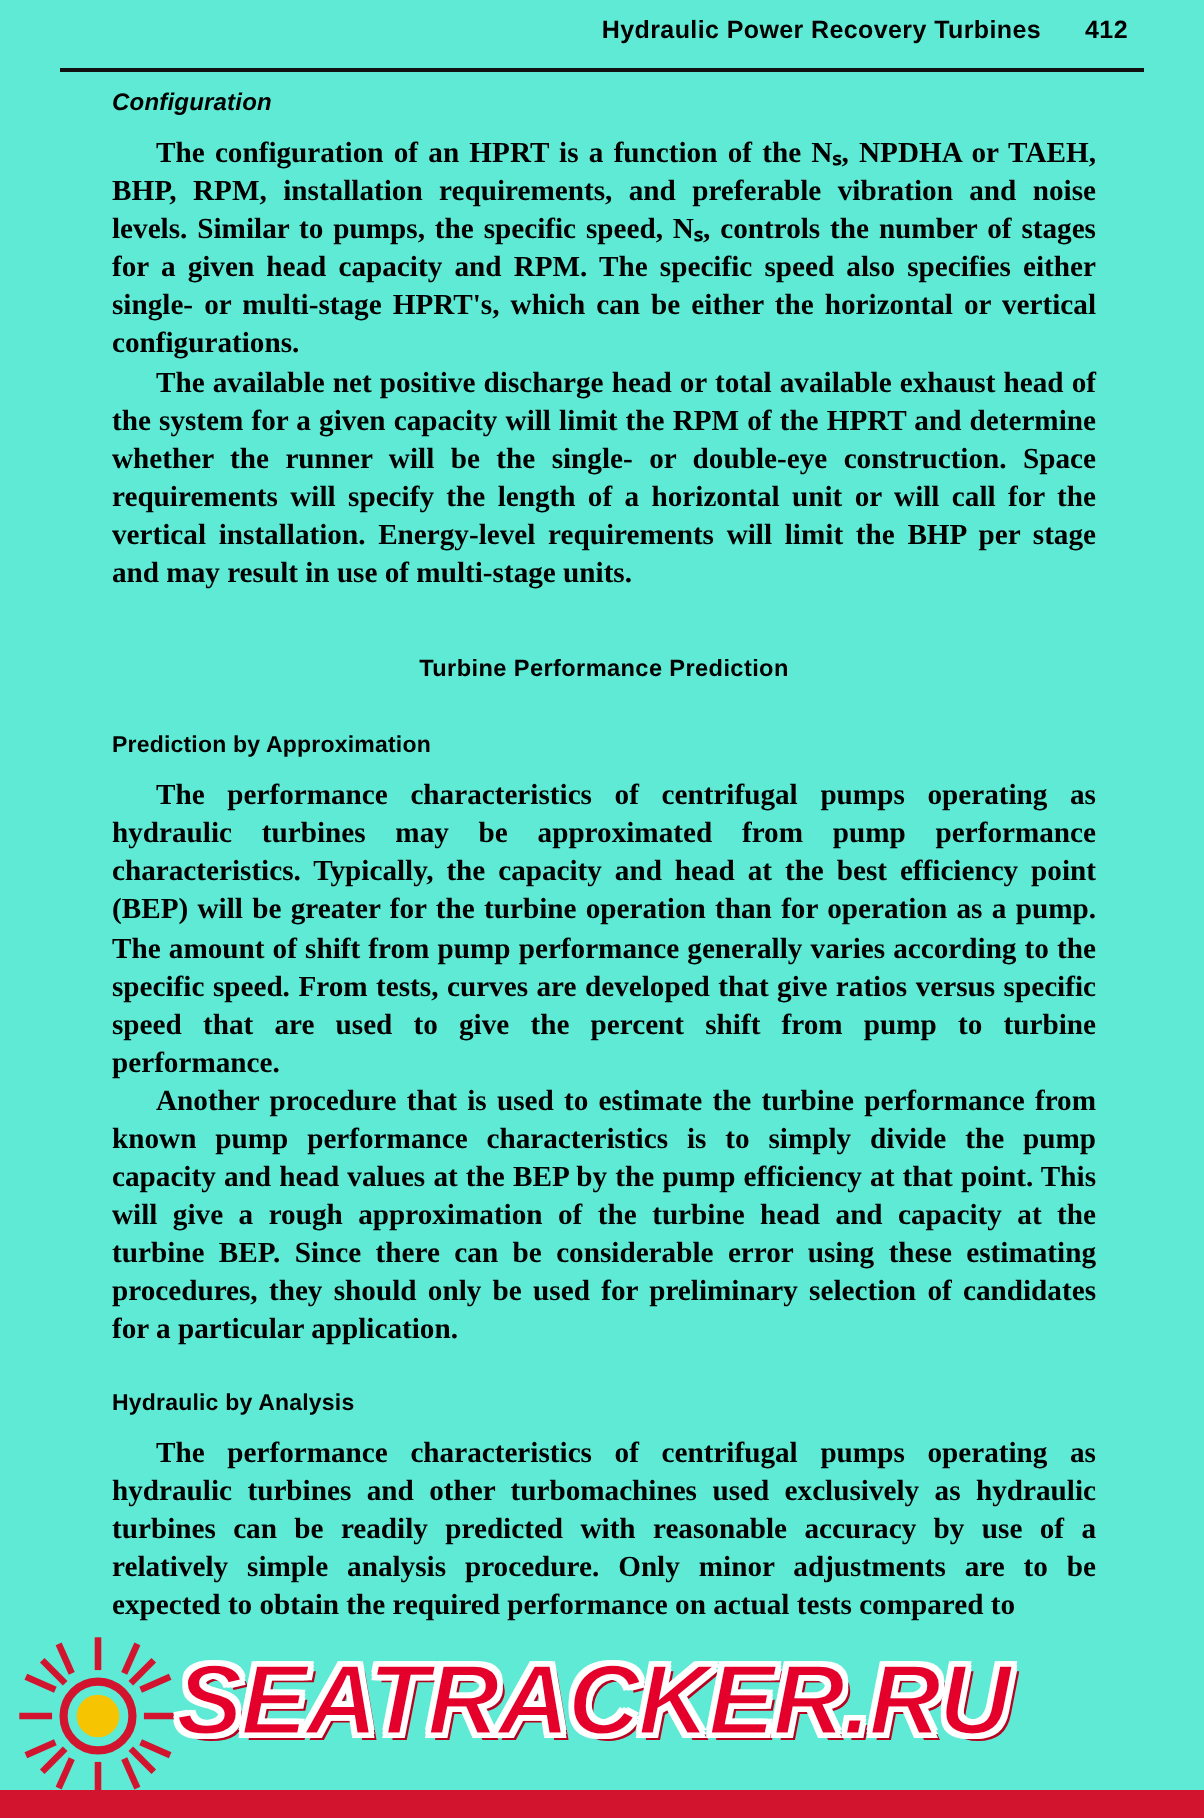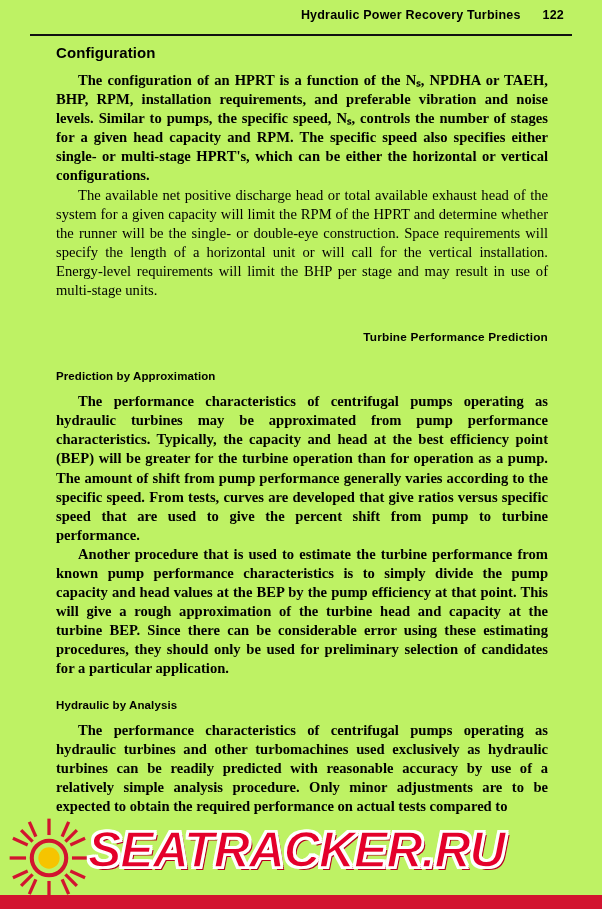--- a/index.html
+++ b/index.html
@@ -14,21 +14,21 @@
     color: #000000;
     position: relative;
     overflow: hidden;
   }
   .page {
     position: absolute;
     left: 0;
     top: 0;
     width: 602px;
     height: 909px;
-    background: #bef264;
+    background: #5eead4;
   }
   .header {
     position: absolute;
     left: 0;
     top: 8px;
     width: 602px;
     height: 28px;
   }
   .header-inner {
     position: absolute;
@@ -51,52 +51,53 @@
     background: #111;
   }
   .content {
     position: absolute;
     left: 56px;
     top: 44px;
     width: 492px;
   }
   h2.sec-head {
     font-family: "Liberation Sans", sans-serif;
-    font-size: 15px;
+    font-size: 12px;
     font-weight: bold;
     margin: 0 0 10px 0;
     letter-spacing: 0.1px;
+    font-style: italic;
   }
   h3.sub-head {
     font-family: "Liberation Sans", sans-serif;
     font-size: 11.5px;
     font-weight: bold;
     margin: 0 0 10px 0;
     letter-spacing: 0.1px;
   }
   h2.center-head {
     font-family: "Liberation Sans", sans-serif;
     font-size: 11.8px;
     font-weight: bold;
-    text-align: right;
+    text-align: center;
     margin: 0;
     letter-spacing: 0.2px;
   }
   p.para {
     font-family: "Liberation Serif", serif;
     font-size: 14.6px;
     line-height: 19.1px;
     margin: 0;
     text-align: justify;
     text-indent: 22px;
     hyphens: none;
     font-weight: bold;
   }
   p.para.bold {
-    font-weight: normal;
+    font-weight: bold;
   }
   .spacer-20 { height: 20px; }
   .spacer-26 { height: 26px; }
   .spacer-30 { height: 30px; }
 
   
   .watermark {
     position: absolute;
     left: 0;
     bottom: 0;
@@ -138,21 +139,21 @@
   }
 </style>
 </head>
 <body>
 
 <div class="page">
 
   <div class="header">
     <div class="header-inner">
       <span>Hydraulic Power Recovery Turbines</span>
-      <span>122</span>
+      <span>412</span>
     </div>
     <div class="header-rule"></div>
   </div>
 
   <div class="content">
 
     <h2 class="sec-head">Configuration</h2>
 
     <p class="para">The configuration of an HPRT is a function of the Nₛ, NPDHA or TAEH, BHP, RPM, installation requirements, and preferable vibration and noise levels. Similar to pumps, the specific speed, Nₛ, controls the number of stages for a given head capacity and RPM. The specific speed also specifies either single- or multi-stage HPRT's, which can be either the horizontal or vertical configurations.</p>
     <p class="para bold">The available net positive discharge head or total available exhaust head of the system for a given capacity will limit the RPM of the HPRT and determine whether the runner will be the single- or double-eye construction. Space requirements will specify the length of a horizontal unit or will call for the vertical installation. Energy-level requirements will limit the BHP per stage and may result in use of multi-stage units.</p>

